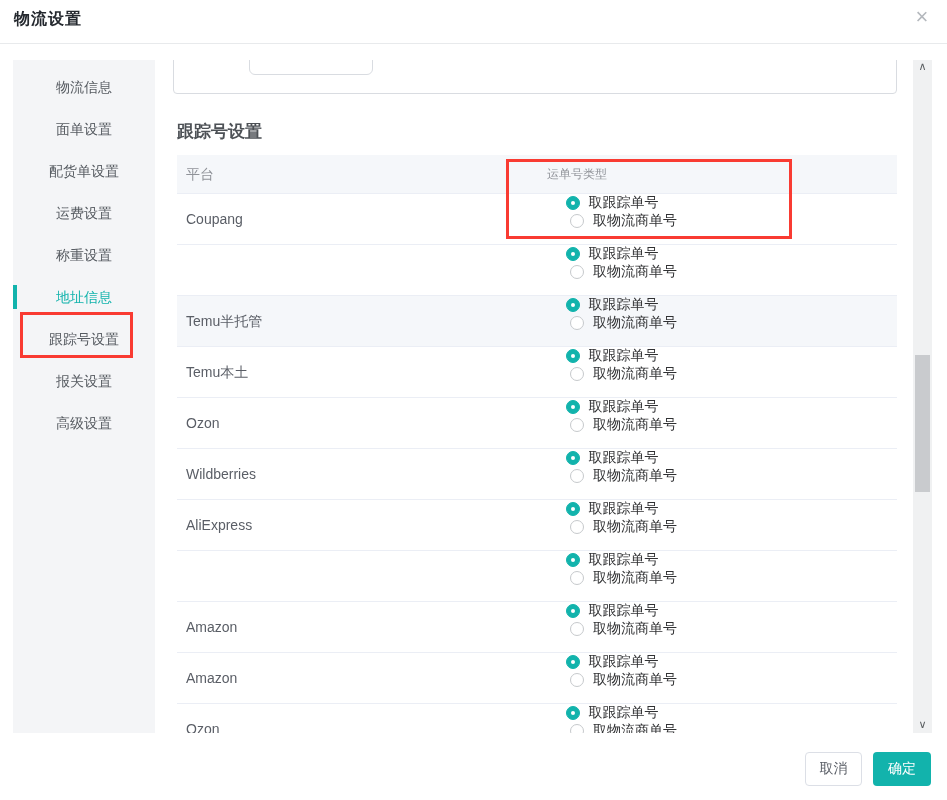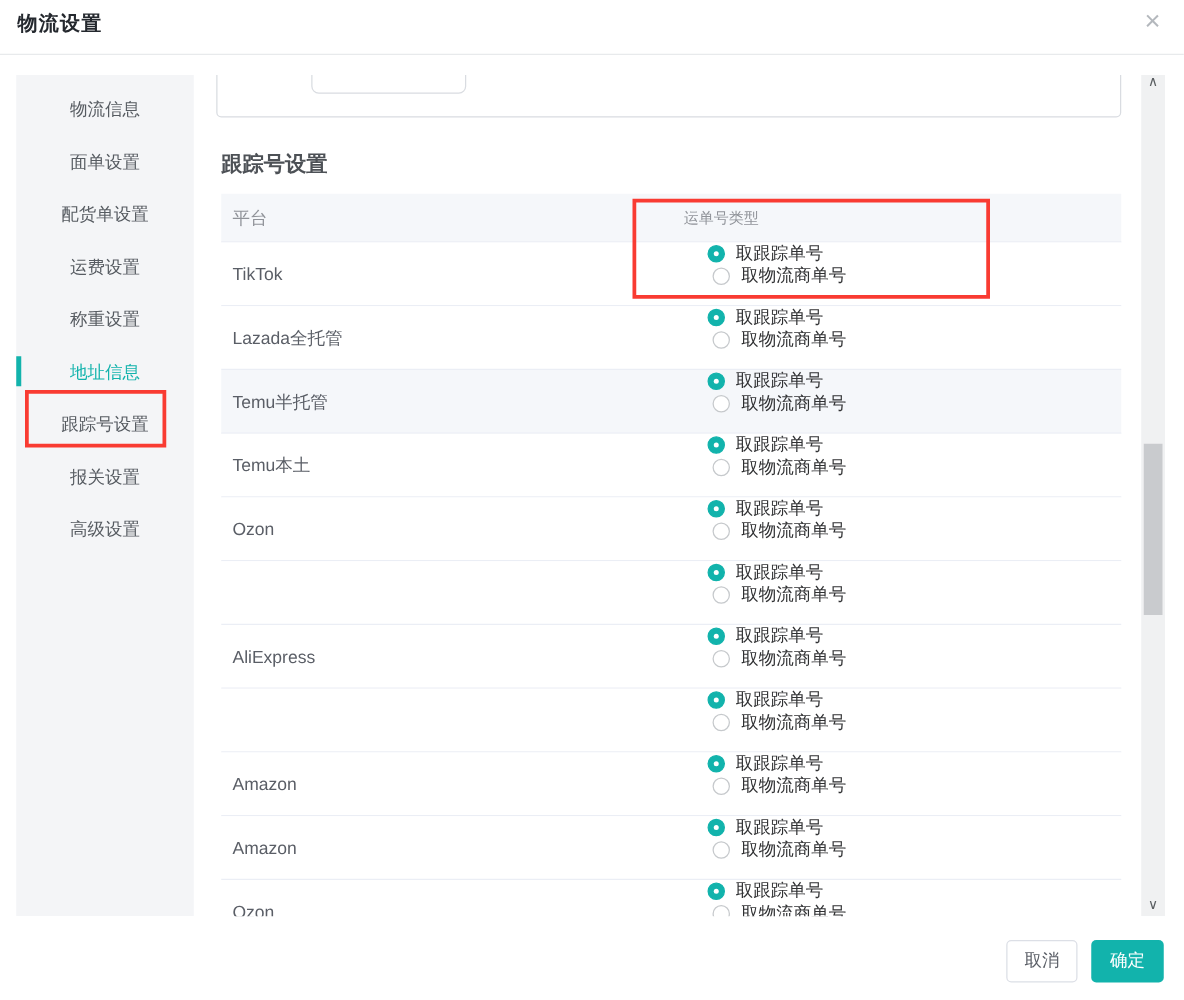--- a/index.html
+++ b/index.html
@@ -143,34 +143,33 @@
 
   <div class="section-title">跟踪号设置</div>
 
   <div class="track-table">
     <div class="thead">
       <span class="th-platform">平台</span>
       <span class="th-type">运单号类型</span>
     </div>
     <div id="table-body">
         <div class="trow">
-    <span class="cell-platform">TikTok</span>
-    <div class="radio-group">
-      <span class="radio-opt checked">
-        <span class="radio-circle"></span>
-        <span class="radio-text">取跟踪单号</span>
-      </span>
-      <span class="radio-opt">
-        <span class="radio-circle"></span>
-        <span class="radio-text">取物流商单号</span>
-      </span>
-    </div>
-  </div>
-        <div class="trow">
-    <span class="cell-platform">Lazada全托管</span>
+    <span class="cell-platform">Coupang</span>
+    <div class="radio-group">
+      <span class="radio-opt checked">
+        <span class="radio-circle"></span>
+        <span class="radio-text">取跟踪单号</span>
+      </span>
+      <span class="radio-opt">
+        <span class="radio-circle"></span>
+        <span class="radio-text">取物流商单号</span>
+      </span>
+    </div>
+  </div>
+        <div class="trow">
     <div class="radio-group">
       <span class="radio-opt checked">
         <span class="radio-circle"></span>
         <span class="radio-text">取跟踪单号</span>
       </span>
       <span class="radio-opt">
         <span class="radio-circle"></span>
         <span class="radio-text">取物流商单号</span>
       </span>
     </div>
@@ -208,20 +207,21 @@
         <span class="radio-circle"></span>
         <span class="radio-text">取跟踪单号</span>
       </span>
       <span class="radio-opt">
         <span class="radio-circle"></span>
         <span class="radio-text">取物流商单号</span>
       </span>
     </div>
   </div>
         <div class="trow">
+    <span class="cell-platform">Wildberries</span>
     <div class="radio-group">
       <span class="radio-opt checked">
         <span class="radio-circle"></span>
         <span class="radio-text">取跟踪单号</span>
       </span>
       <span class="radio-opt">
         <span class="radio-circle"></span>
         <span class="radio-text">取物流商单号</span>
       </span>
     </div>

